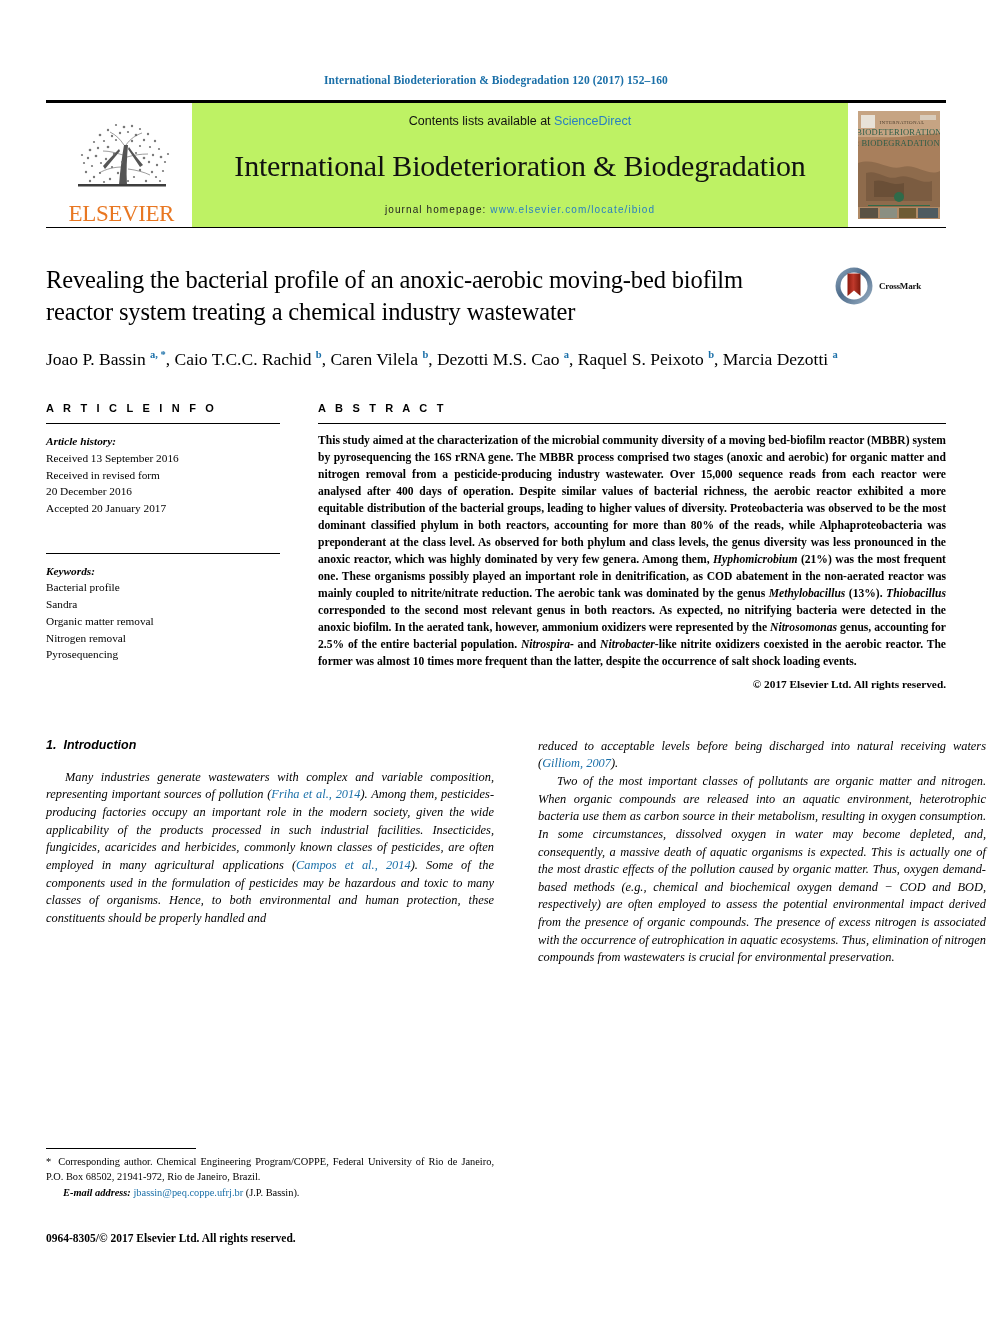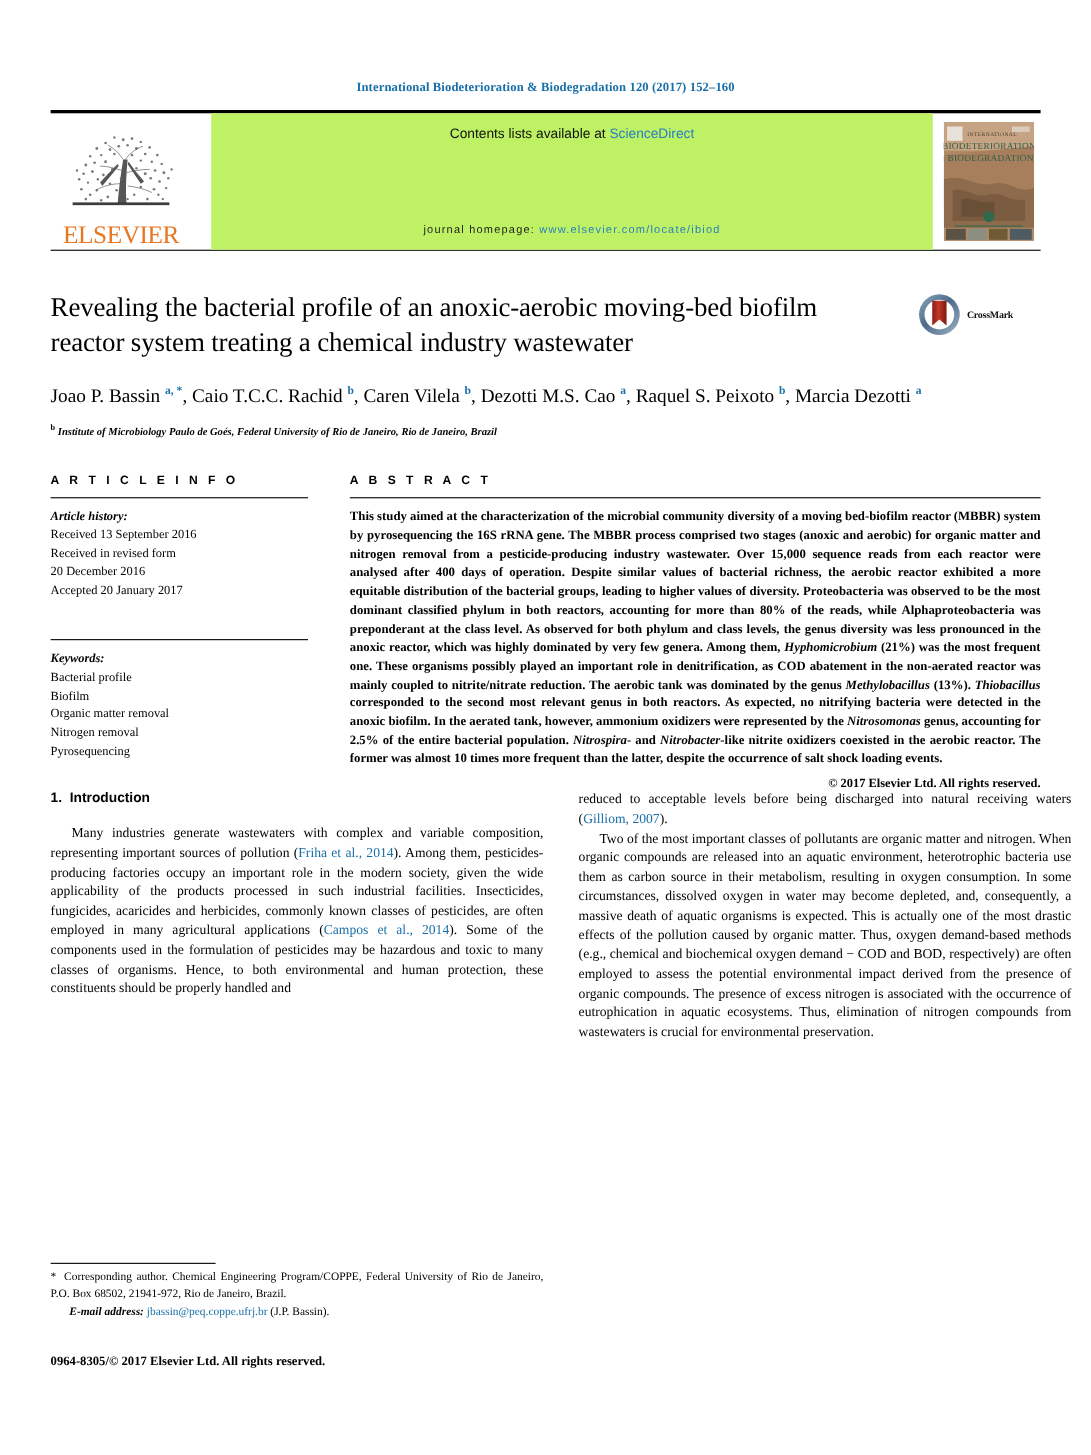--- a/index.html
+++ b/index.html
@@ -41,21 +41,21 @@
     height: 124px;
     display: flex;
     align-items: stretch;
     position: relative;
   }
   .elsevier-logo {
     width: 128px;
     flex: 0 0 128px;
     display: flex;
     flex-direction: column;
-    align-items: center;
+    align-items: flex-end;
     justify-content: flex-end;
     padding-bottom: 2px;
     box-sizing: border-box;
   }
   .tree-svg { display:block; }
   .elsevier-word {
     font-family: "Liberation Serif", serif;
     font-size: 23px;
     letter-spacing: -0.4px;
     color: #E87722;
@@ -207,23 +207,25 @@
   .abstract-text i { font-style: italic; }
   .copyright-line {
     text-align: right;
     font-size: 11.3px;
     margin-top: 7px;
     font-weight: bold;
   }
 
   
   .body-cols {
-    display: flex;
-    gap: 32px;
+    margin-top: 48px;
+    display: flex;
+    gap: 44px;
     position: relative;
+    font-style: italic;
   }
   .body-col {
     width: 448px;
     flex: 0 0 448px;
   }
   .body-heading {
     font-family: "Liberation Sans", sans-serif;
     font-size: 12.5px;
     font-weight: bold;
     margin-bottom: 17px;
@@ -368,20 +370,21 @@
           <path d="M58 54 C66 55 74 57 80 60"></path>
         </g>
       </svg>
       <div class="elsevier-word">ELSEVIER</div>
     </div>
 
     <div class="journal-band">
       <div class="contents-line">
         <span>Contents lists available at </span><span class="sd">ScienceDirect</span>
       </div>
+      <div class="journal-name">International Biodeterioration &amp; Biodegradation</div>
       <div class="homepage-line">
         <span>journal homepage: </span><span class="url">www.elsevier.com/locate/ibiod</span>
       </div>
     </div>
 
     <div class="cover-thumb">
       <svg width="82" height="108" viewBox="0 0 82 108">
         <rect x="0" y="0" width="82" height="108" fill="#b08a66"></rect>
         <rect x="0" y="0" width="82" height="26" fill="#c6a483"></rect>
         <path d="M0 30 L82 22 L82 70 L0 78 Z" fill="#a87f5c"></path>
@@ -433,42 +436,41 @@
   <div class="authors">
     <span><span>Joao P. Bassin</span> <sup class="aff-mark">a, *</sup></span>,
     <span><span>Caio T.C.C. Rachid</span> <sup class="aff-mark">b</sup></span>,
     <span><span>Caren Vilela</span> <sup class="aff-mark">b</sup></span>,
     <span><span>Dezotti M.S. Cao</span> <sup class="aff-mark">a</sup></span>,
     <span><span>Raquel S. Peixoto</span> <sup class="aff-mark">b</sup></span>,
     <span><span>Marcia Dezotti</span> <sup class="aff-mark">a</sup></span>
   </div>
 
   <div class="affiliations">
-    <div><sup>b</sup> <span>Institute of Microbiology Paulo de Goés, Federal University of Rio de Janeiro, Rio de Janeiro, Brazil</span></div>
   </div>
 
   <div class="info-abstract">
 
     <div class="col-info">
       <div class="section-heading">A R T I C L E   I N F O</div>
       <div class="rule"></div>
       <div class="history-title">Article history:</div>
       <div class="history-list">
         <div>Received 13 September 2016</div>
         <div>Received in revised form</div>
         <div>20 December 2016</div>
         <div>Accepted 20 January 2017</div>
       </div>
 
       <div class="keywords-block">
         <div class="rule"></div>
         <div class="keywords-title">Keywords:</div>
         <div class="keywords-list">
           <div>Bacterial profile</div>
-          <div>Biofilm</div>
+          <div>Sandra</div>
           <div>Organic matter removal</div>
           <div>Nitrogen removal</div>
           <div>Pyrosequencing</div>
         </div>
       </div>
     </div>
 
     <div class="col-abstract">
       <div class="section-heading">A B S T R A C T</div>
       <div class="rule"></div>

